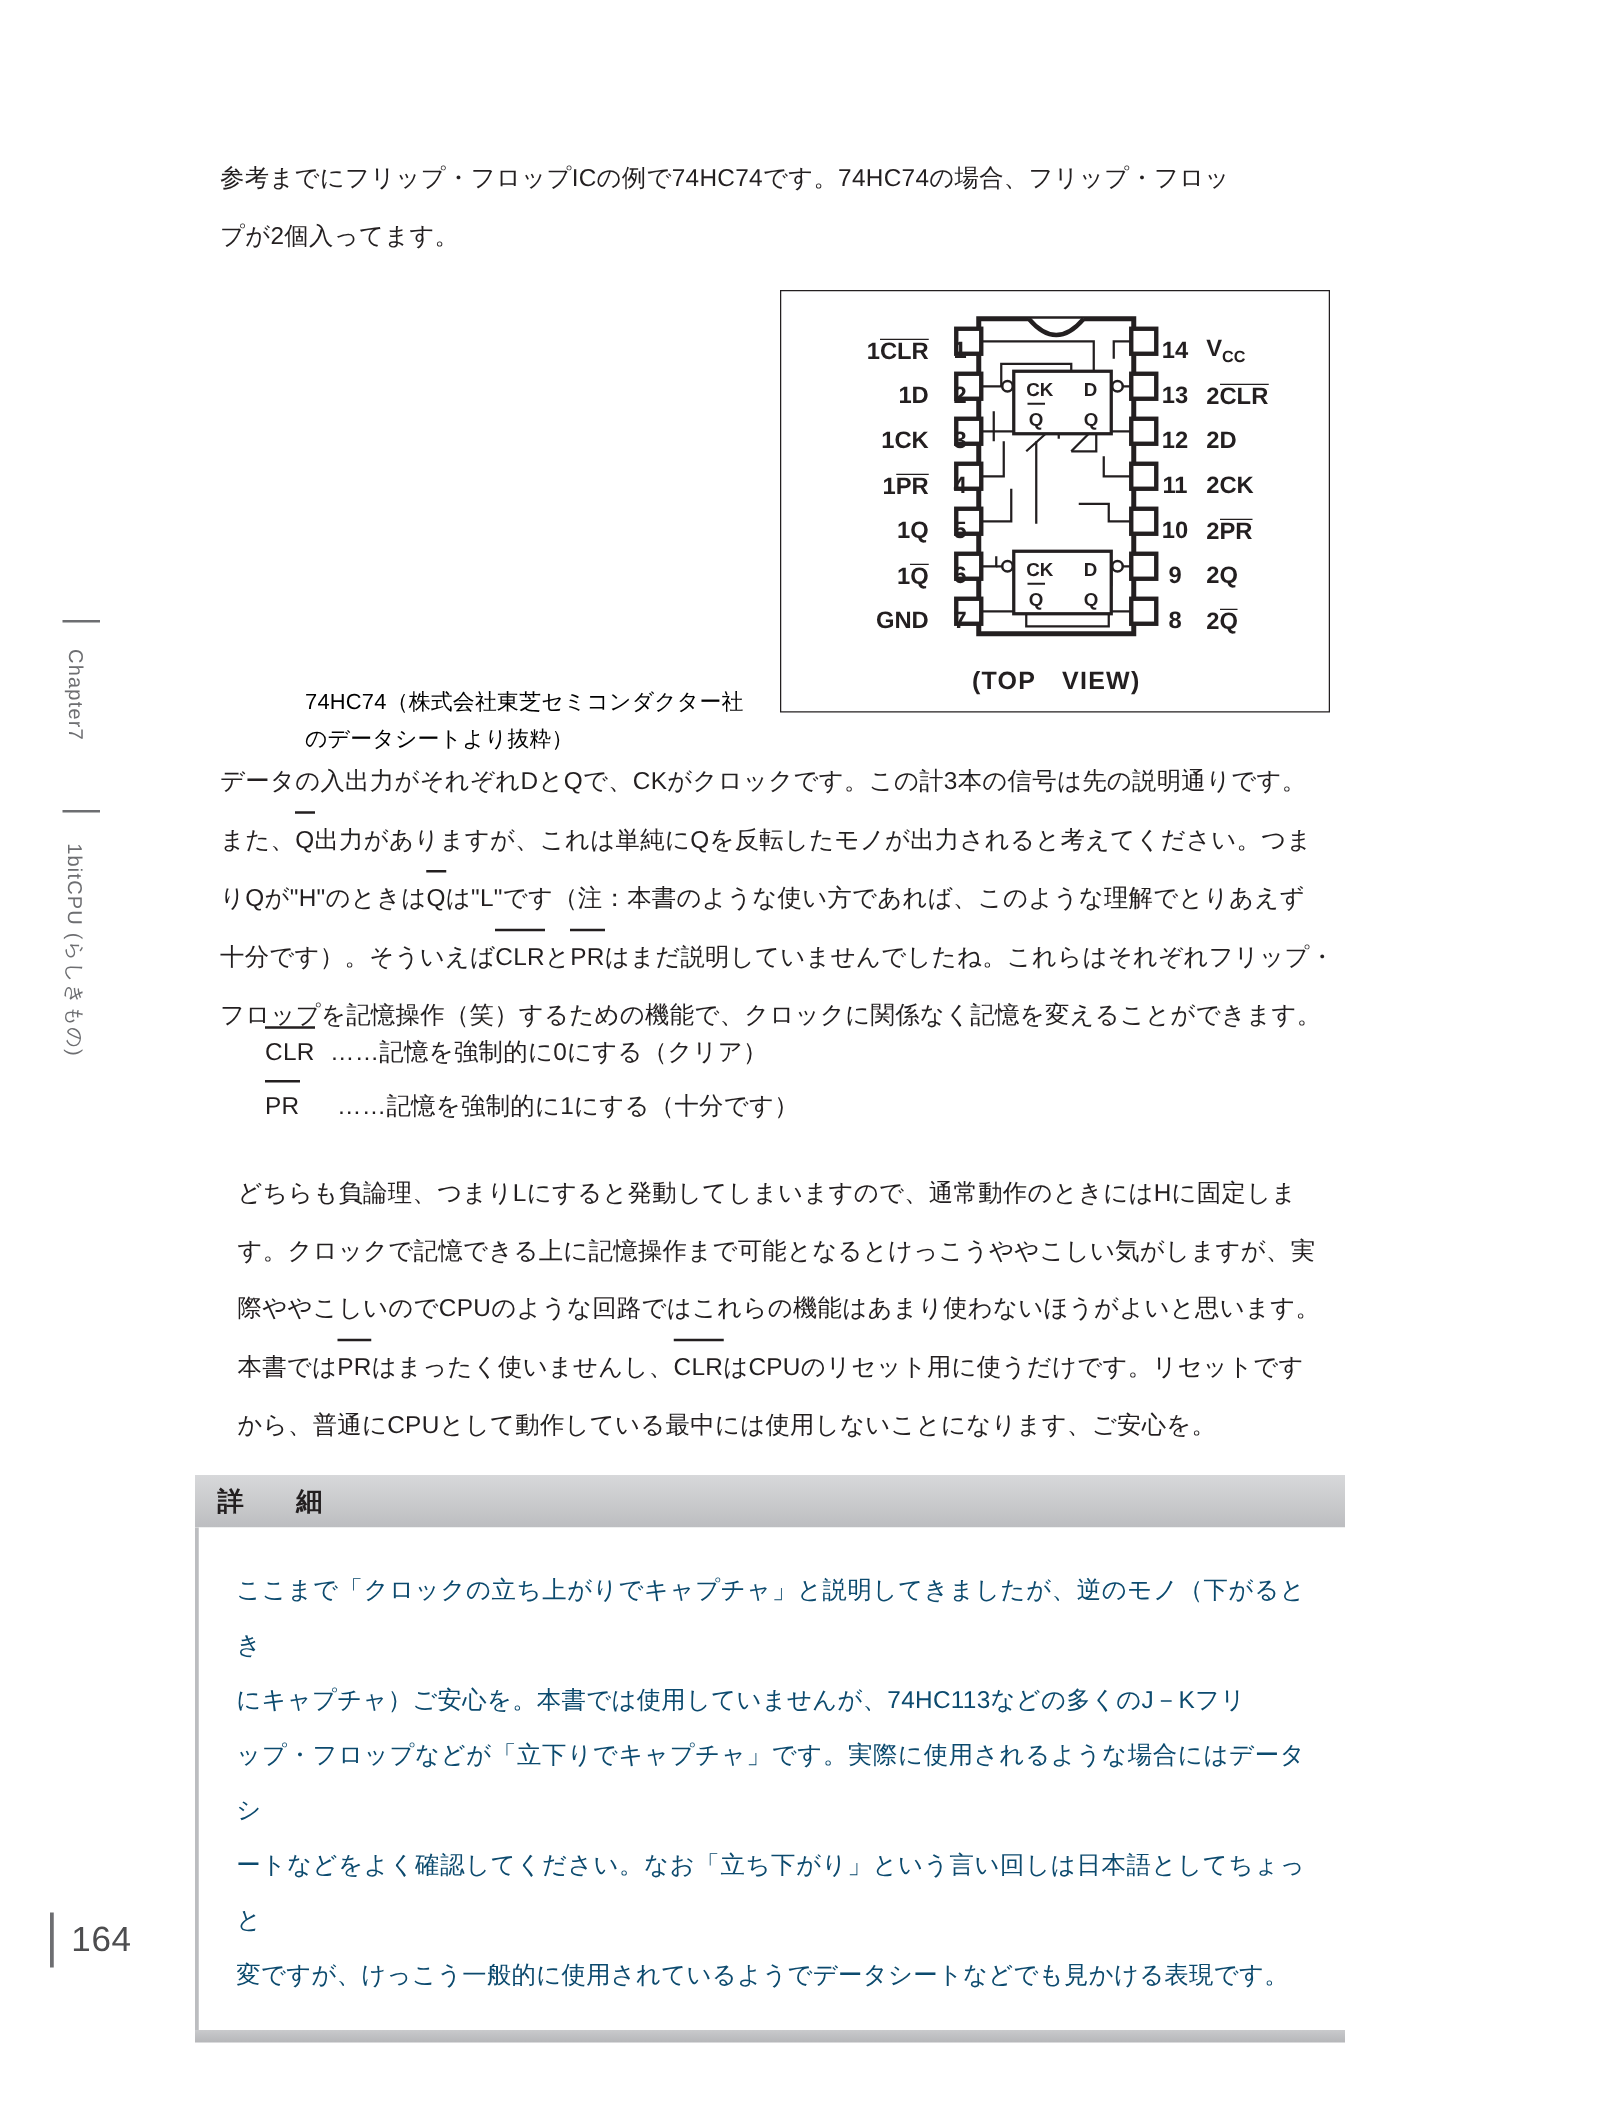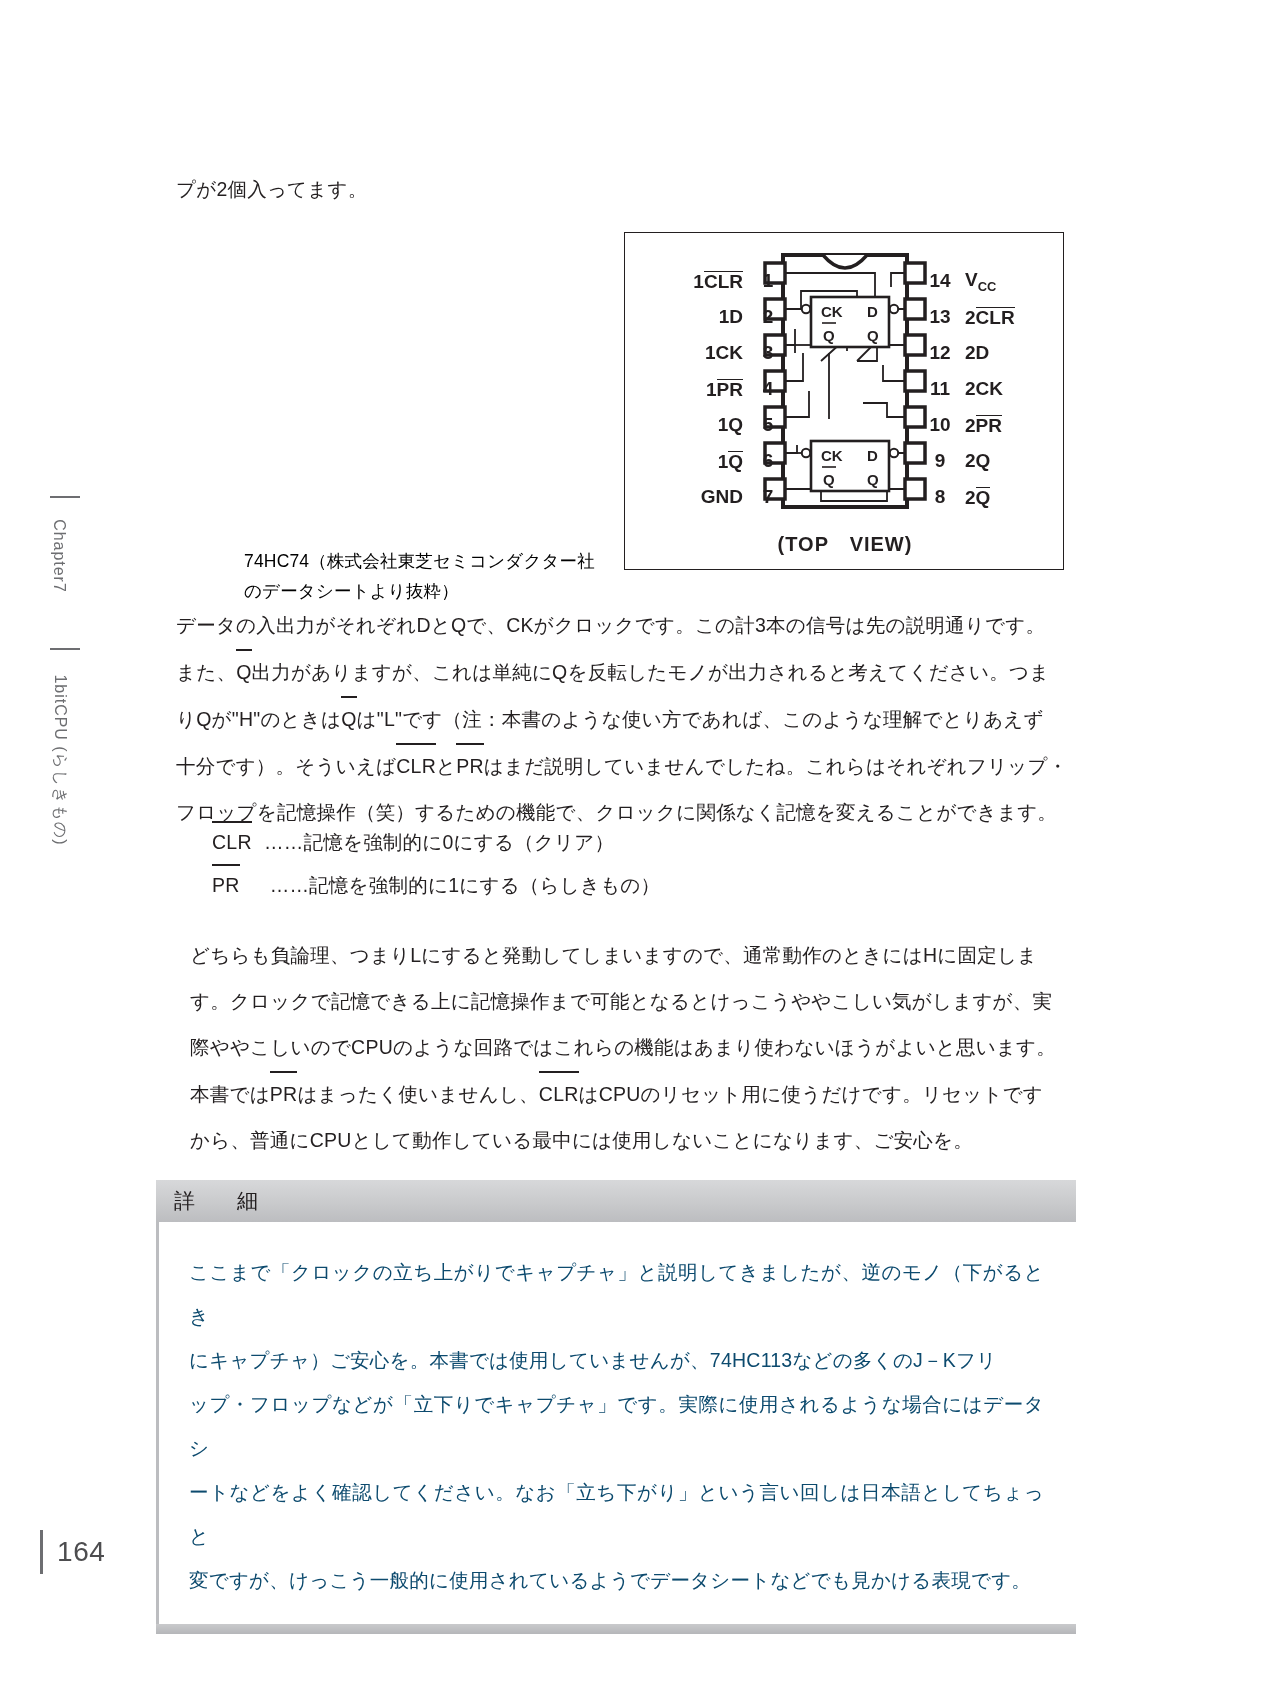--- a/index.html
+++ b/index.html
@@ -210,21 +210,21 @@
   }
   .callout-head {
     background: linear-gradient(to bottom, #d7d8da 0%, #c9cacc 55%, #bcbdc0 100%);
     height: 42px;
     display: flex;
     align-items: center;
     padding-left: 18px;
   }
   .callout-head-label {
     font-size: 21px;
-    font-weight: 400;
+    font-weight: 700;
     letter-spacing: 0.5em;
     color: #231f20;
   }
   .callout-body {
     border-left: 3px solid #bcbdc0;
     background: #ffffff;
     padding: 16px 20px 10px 18px;
   }
   .callout-body p {
     margin: 12px;
@@ -250,21 +250,21 @@
 </div>
 
 <div class="folio">
   <div class="folio-bar"></div>
   <div class="folio-num">164</div>
 </div>
 
 <div class="content">
 
   <p class="body">
-    <br>
+    <span>参考までにフリップ・フロップICの例で74HC74です。74HC74の場合、フリップ・フロッ</span><br>
     <span>プが2個入ってます。</span>
   </p>
 
 </div>
 
 <div class="figure-box">
   <div class="ic-wrap">
 
     <svg width="440" height="300" viewBox="0 0 440 300">
 
@@ -421,21 +421,21 @@
     <span>十分です）。そういえば</span><span class="ovl">CLR</span><span>と</span><span class="ovl">PR</span><span>はまだ説明していませんでしたね。これらはそれぞれフリップ・</span><br>
     <span>フロップを記憶操作（笑）するための機能で、クロックに関係なく記憶を変えることができます。</span>
   </p>
 </div>
 
 <div class="deflist">
   <div class="def-row">
     <span class="def-key"><span class="ovl">CLR</span></span><span>……記憶を強制的に0にする（クリア）</span>
   </div>
   <div class="def-row">
-    <span class="def-key"><span class="ovl">PR</span></span><span> ……記憶を強制的に1にする（らしきもの）</span>
+    <span class="def-key"><span class="ovl">PR</span></span><span> ……記憶を強制的に1にする（十分です）</span>
   </div>
 </div>
 
 <div style="position:absolute; left:176px; top:932px; width:900px;margin-left:14px;">
   <p class="body">
     <span>どちらも負論理、つまりLにすると発動してしまいますので、通常動作のときにはHに固定しま</span><br>
     <span>す。クロックで記憶できる上に記憶操作まで可能となるとけっこうややこしい気がしますが、実</span><br>
     <span>際ややこしいのでCPUのような回路ではこれらの機能はあまり使わないほうがよいと思います。</span><br>
     <span>本書では</span><span class="ovl">PR</span><span>はまったく使いませんし、</span><span class="ovl">CLR</span><span>はCPUのリセット用に使うだけです。リセットです</span><br>
     <span>から、普通にCPUとして動作している最中には使用しないことになります、ご安心を。</span>

